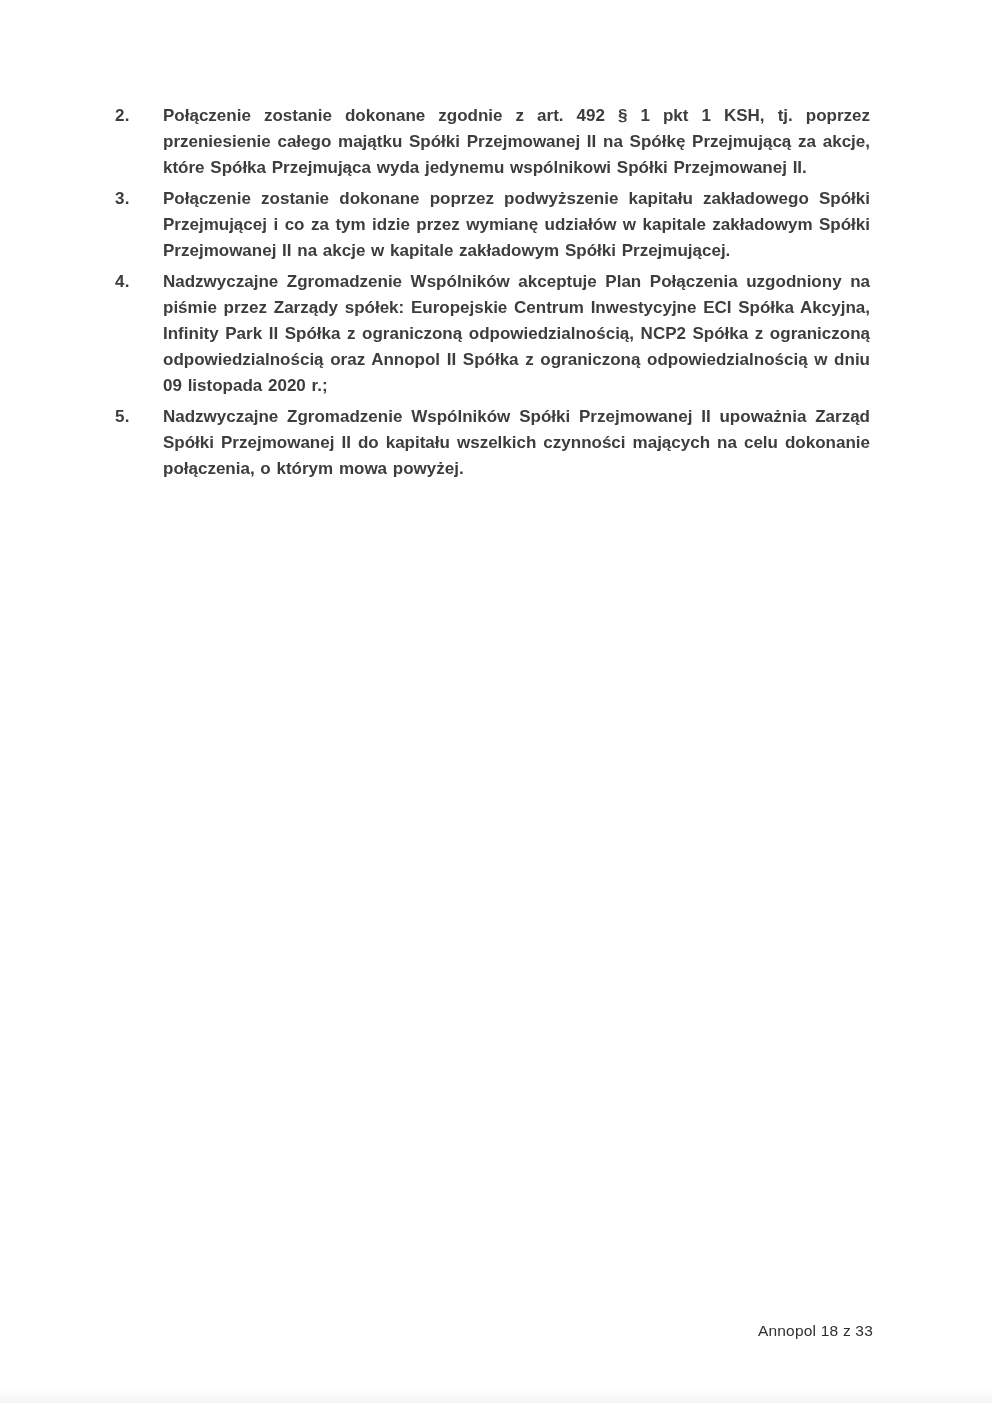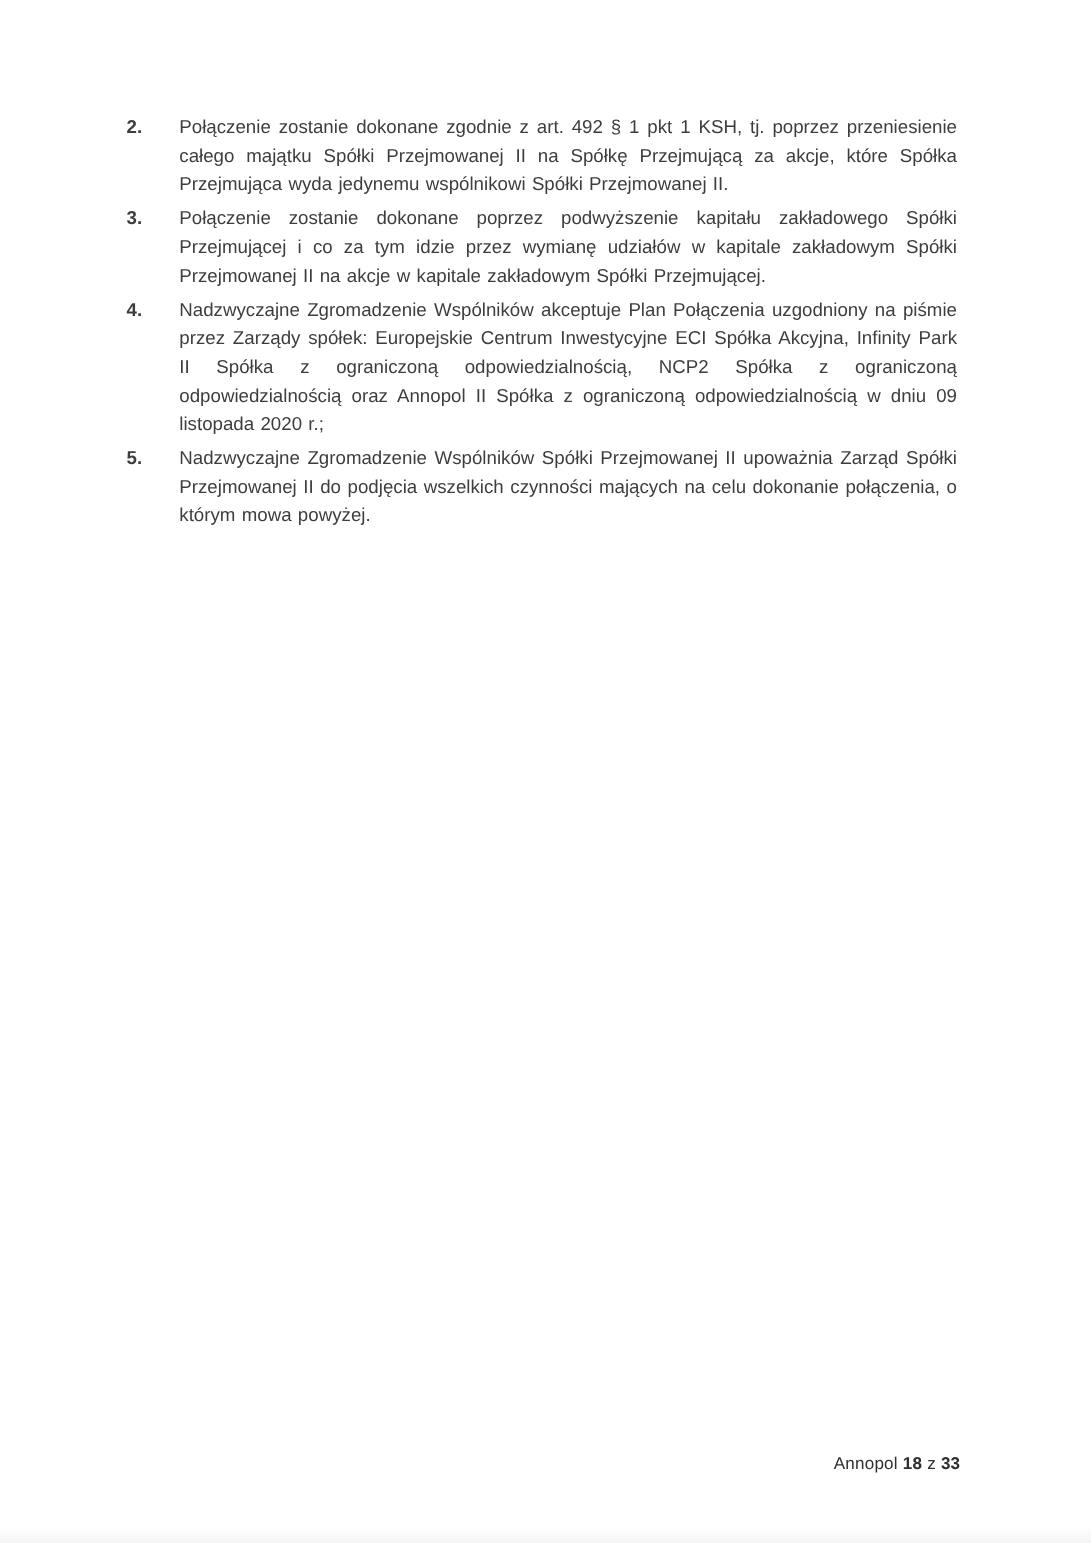--- a/index.html
+++ b/index.html
@@ -46,33 +46,34 @@
     flex: 0 0 48px;
     width: 48px;
     font-weight: 700;
     letter-spacing: 0.2px;
   }
   .item-text {
     flex: 1;
     margin: 0;
     text-align: justify;
     word-spacing: 1px;
+    font-weight: bold;
   }
   .footer {
     position: absolute;
     top: 1321px;
     right: 119px;
     font-size: 15.5px;
     line-height: 20px;
     color: #2f2f2f;
     letter-spacing: 0.2px;
     white-space: nowrap;
   }
   .footer .bold {
-    font-weight: 700;
+    font-weight: 400;
   }
 </style>
 </head>
 <body>
 
 <div class="page">
 
   <div class="content">
 
     <div class="item">
@@ -85,21 +86,21 @@
       <p class="item-text">Połączenie zostanie dokonane poprzez podwyższenie kapitału zakładowego Spółki Przejmującej i co za tym idzie przez wymianę udziałów w kapitale zakładowym Spółki Przejmowanej II na akcje w kapitale zakładowym Spółki Przejmującej.</p>
     </div>
 
     <div class="item">
       <span class="item-number">4.</span>
       <p class="item-text">Nadzwyczajne Zgromadzenie Wspólników akceptuje Plan Połączenia uzgodniony na piśmie przez Zarządy spółek: Europejskie Centrum Inwestycyjne ECI Spółka Akcyjna, Infinity Park II Spółka z ograniczoną odpowiedzialnością, NCP2 Spółka z ograniczoną odpowiedzialnością oraz Annopol II Spółka z ograniczoną odpowiedzialnością w dniu 09 listopada 2020 r.;</p>
     </div>
 
     <div class="item">
       <span class="item-number">5.</span>
-      <p class="item-text">Nadzwyczajne Zgromadzenie Wspólników Spółki Przejmowanej II upoważnia Zarząd Spółki Przejmowanej II do podjęcia wszelkich czynności mających na celu dokonanie połączenia, o którym mowa powyżej.</p>
+      <p class="item-text">Nadzwyczajne Zgromadzenie Wspólników Spółki Przejmowanej II upoważnia Zarząd Spółki Przejmowanej II do kapitału wszelkich czynności mających na celu dokonanie połączenia, o którym mowa powyżej.</p>
     </div>
 
   </div>
 
   <div class="footer">
     <span>Annopol</span>
     <span class="bold">18</span>
     <span>z</span>
     <span class="bold">33</span>
   </div>

